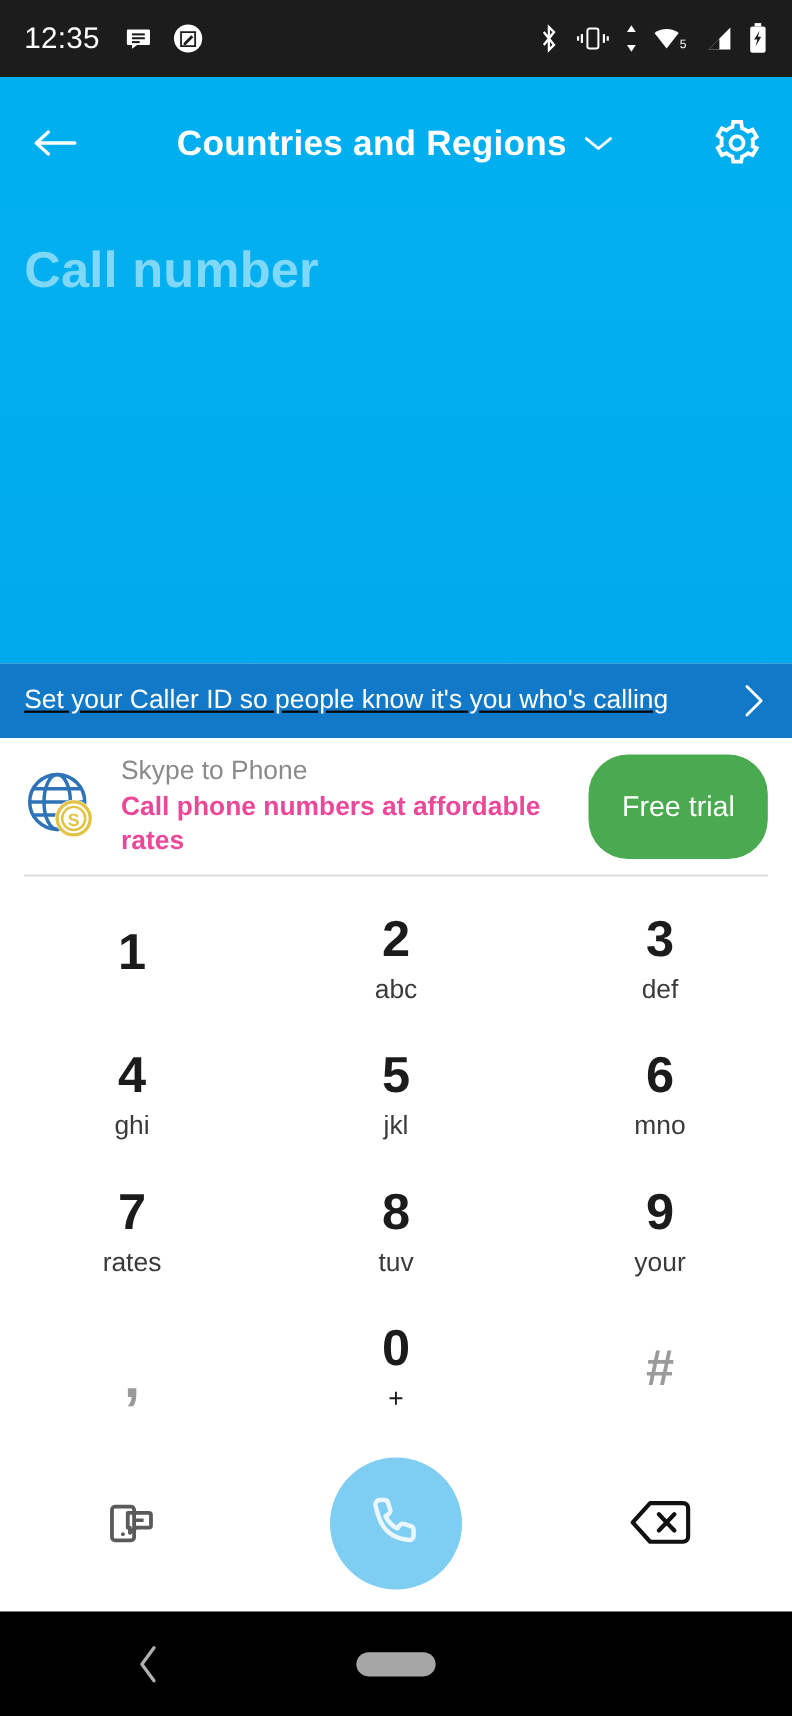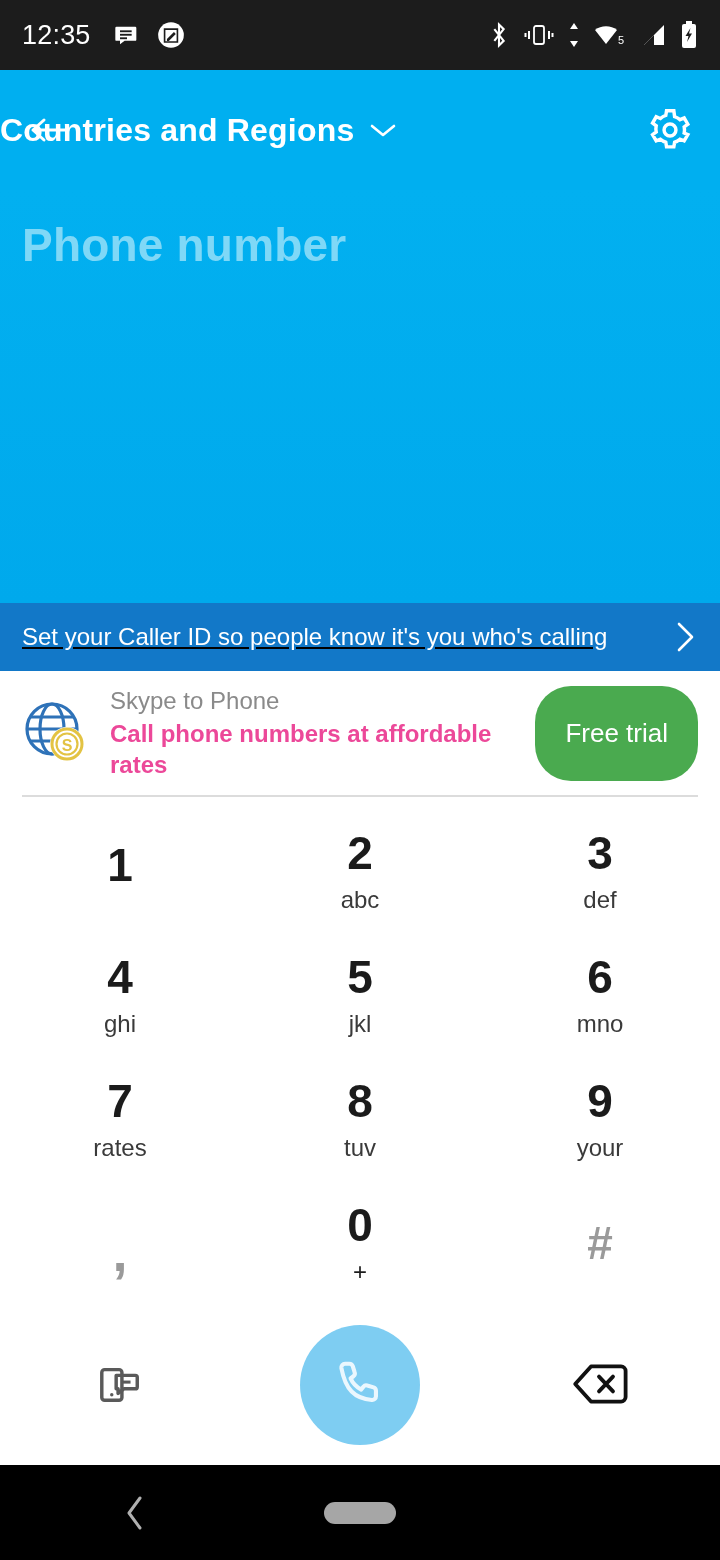--- a/index.html
+++ b/index.html
@@ -23,21 +23,21 @@
   .status-right svg, .status-left-icons svg { display: block; }
 
   
   .header {
     flex: 0 0 120px; background: #00aff0;
     display: flex; align-items: center; position: relative; padding: 0 22px;
   }
   .back-arrow { width: 56px; height: 56px; display: flex; align-items: center; justify-content: center; }
   .header-title-wrap {
     position: absolute; left: 0; right: 0; top: 0; bottom: 0;
-    display: flex; align-items: center; gap: 14px; pointer-events: none;
+    display: flex; align-items: center; justify-content: center; gap: 14px; pointer-events: none;
   }
   .header-title {
     color: #ffffff; font-size: 32px; font-weight: bold; letter-spacing: .2px; pointer-events: auto;
   }
   .header-chevron { pointer-events: auto; display: flex; align-items: center; }
   .gear-btn { margin-left: auto; width: 56px; height: 56px; display: flex; align-items: center; justify-content: center; position: relative; z-index: 2; }
 
   
   .dial-display {
     flex: 1 1 auto; background: linear-gradient(180deg,#02b0f0 0%, #00a9ec 100%);
@@ -191,21 +191,21 @@
     </span>
     <span class="gear-btn">
       <svg width="46" height="46" viewBox="0 0 24 24" fill="none" stroke="#ffffff" stroke-width="1.8">
         <circle cx="12" cy="12" r="3.1"></circle>
         <path d="M19.4 13.6a7.6 7.6 0 000-3.2l1.9-1.4-1.9-3.3-2.2.9a7.6 7.6 0 00-2.8-1.6L14 2h-3.8l-.4 2.4a7.6 7.6 0 00-2.8 1.6l-2.2-.9L2.9 8.4l1.9 1.4a7.6 7.6 0 000 3.2l-1.9 1.4 1.9 3.3 2.2-.9a7.6 7.6 0 002.8 1.6l.4 2.4H14l.4-2.4a7.6 7.6 0 002.8-1.6l2.2.9 1.9-3.3z"></path>
       </svg>
     </span>
   </div>
 
   <div class="dial-display">
-    <div class="phone-placeholder">Phone number</div>
+    <div class="phone-placeholder">Call number</div>
   </div>
 
   <div class="callerid-banner">
     <span class="callerid-text">Set your Caller ID so people know it's you who's calling</span>
     <span class="callerid-chevron">
       <svg width="26" height="34" viewBox="0 0 26 34" fill="none" stroke="#ffffff" stroke-width="2.6" stroke-linecap="round" stroke-linejoin="round">
         <path d="M7 4l13 13L7 30"></path>
       </svg>
     </span>
   </div>

